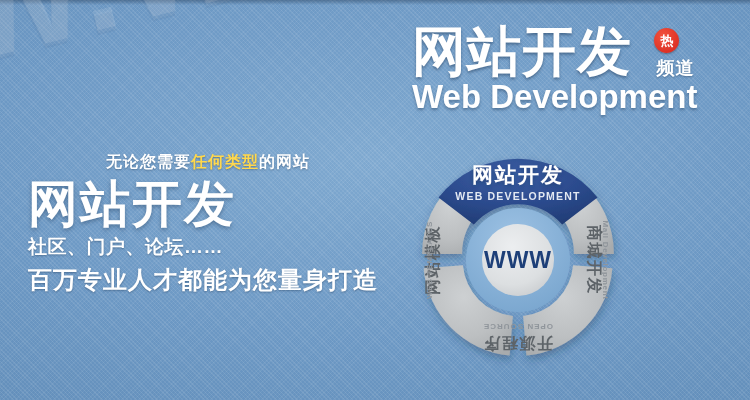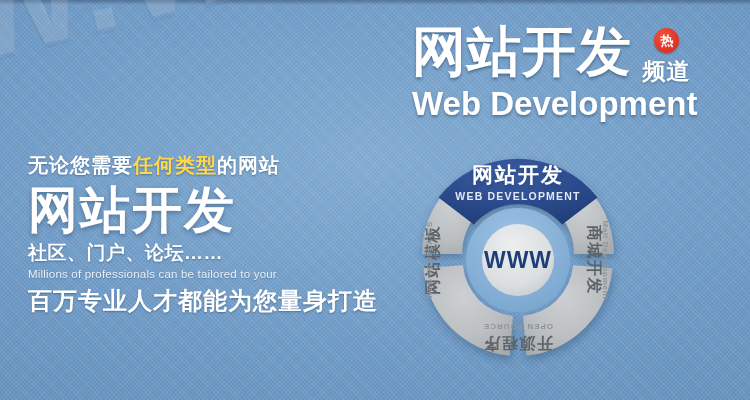--- a/index.html
+++ b/index.html
@@ -85,39 +85,40 @@
   }
   #hdr-hot{
     width:25px;height:25px;border-radius:50%;
     background:radial-gradient(circle at 35% 30%,#f2503c,#d5251b);
     color:#fff;font-size:13px;font-weight:bold;
     line-height:25px;text-align:center;
     margin:4px 0 0 14px;
     box-shadow:0 1px 2px rgba(30,0,0,0.35);
   }
   #hdr-pindao{
-    font-size:23px;font-weight:bold;color:#ffffff;
-    margin-top:3px;margin-left:2px;letter-spacing:1px;
+    font-size:18px;font-weight:bold;color:#ffffff;
+    margin-top:3px;margin-left:16px;letter-spacing:1px;
     text-shadow:0 1px 2px rgba(20,45,75,0.4);
   }
   #hdr-en{
     font-size:33px;
     font-weight:bold;
     color:#ffffff;
     letter-spacing:0px;
     margin-top:-2px;
     text-shadow:0 2px 3px rgba(20,45,75,0.4);
   }
   
   #copy{position:absolute;left:28px;top:152px;width:360px;}
   #tagline{
-    font-size:20px;font-weight:bold;color:#ffffff;
+    font-size:16px;font-weight:bold;color:#ffffff;
     letter-spacing:1px;
     text-shadow:0 1px 2px rgba(20,45,75,0.4);
     white-space:nowrap;
+    text-align:center;
   }
   #tagline .hi{color:#ffd84d;}
   #headline{
     font-size:50px;font-weight:bold;color:#ffffff;
     letter-spacing:2px;line-height:1.08;margin-top:4px;
     text-shadow:0 2px 4px rgba(20,45,75,0.4);
   }
   #cats{
     font-size:19px;font-weight:bold;color:#ffffff;
     line-height:1.28;margin-top:4px;letter-spacing:0.5px;
@@ -167,21 +168,20 @@
   </div>
 
   <div id="copy">
     <div id="tagline">
       <span>无论您需要</span><span class="hi">任何类型</span><span>的网站</span>
     </div>
     <div id="headline">网站开发</div>
     <div id="cats">
       <div>社区、门户、论坛……</div>
     </div>
-    <div id="sub-en">Millions of professionals can be tailored to your</div>
     <div id="closing">百万专业人才都能为您量身打造</div>
   </div>
 
   <div id="donut">
     <svg width="212" height="222" viewBox="0 0 212 222">
       <defs>
         <radialGradient id="gGray" cx="45%" cy="35%" r="75%">
           <stop offset="0%" stop-color="#cdd0d2"></stop>
           <stop offset="60%" stop-color="#bcbfc1"></stop>
           <stop offset="100%" stop-color="#a8abad"></stop>

